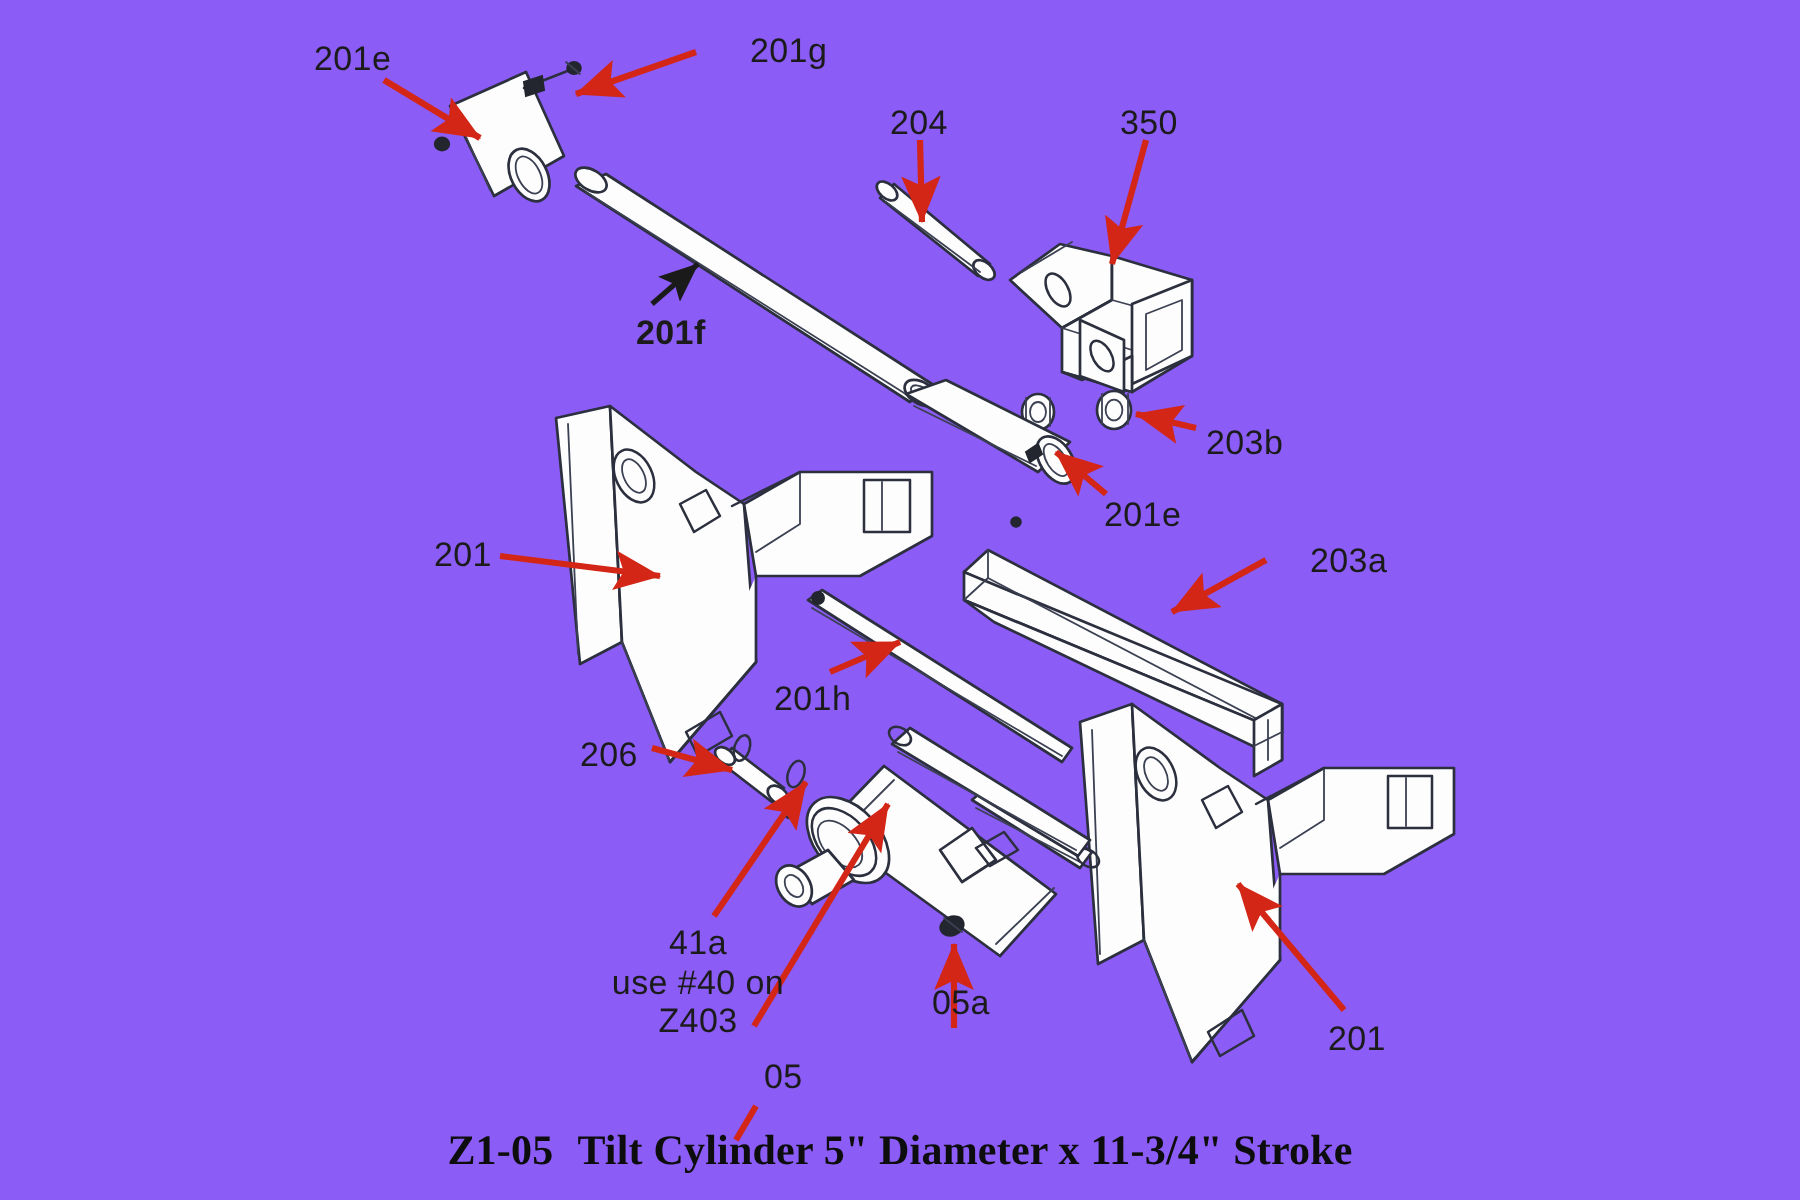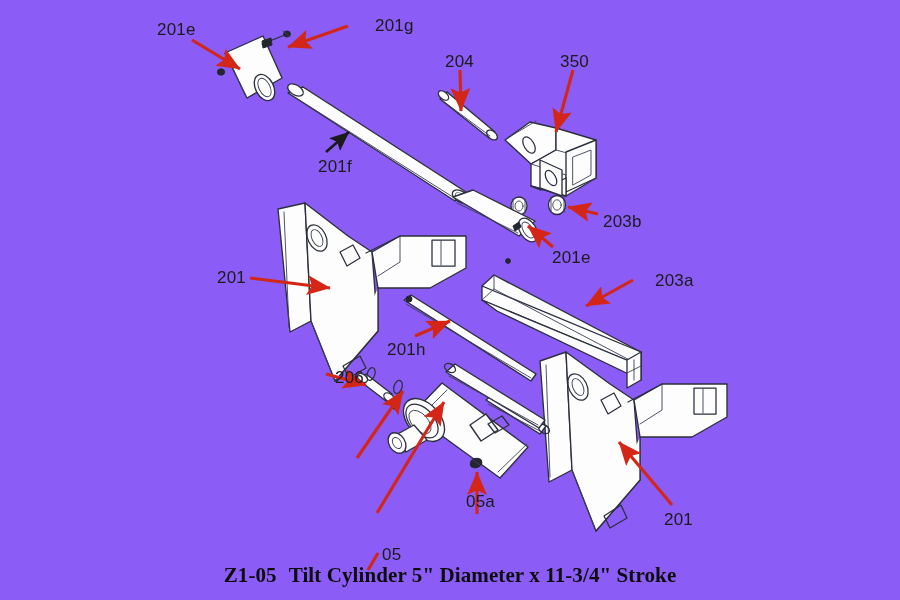--- a/index.html
+++ b/index.html
@@ -275,36 +275,39 @@
   </div>
 
   <div class="callout-label" style="left:157px; top:20px;">201e</div>
 
   <div class="callout-label" style="left:352px; top:16px;margin-left:23px;">201g</div>
 
   <div class="callout-label" style="left:445px; top:52px;">204</div>
 
   <div class="callout-label" style="left:560px; top:52px;">350</div>
 
-  <div class="callout-label" style="left:318px; top:157px;">201f</div>
+  <div class="callout-label" style="left:318px; top:157px;font-weight:bold;">201f</div>
 
   <div class="callout-label" style="left:603px; top:212px;">203b</div>
 
   <div class="callout-label" style="left:552px; top:248px;">201e</div>
 
   <div class="callout-label" style="left:639px; top:271px;margin-left:16px;">203a</div>
 
   <div class="callout-label" style="left:217px; top:268px;">201</div>
 
   <div class="callout-label" style="left:387px; top:340px;">201h</div>
 
-  <div class="callout-label" style="left:290px; top:368px;margin-left:45px;">206</div>
-
-
-  <div class="callout-label" style="left:382px; top:545px;">05</div>
+  <div class="callout-label" style="left:290px; top:368px;">206</div>
+
+  <div class="callout-label multi" style="left:284px; top:462px; width:130px;">41a
+use #40 on
+Z403</div>
+
+  <div class="callout-label" style="left:382px; top:529px;">05</div>
 
   <div class="callout-label" style="left:466px; top:492px;text-align:right;">05a</div>
 
   <div class="callout-label" style="left:664px; top:510px;">201</div>
 
   <div id="caption">
     <span class="code">Z1-05</span><span>Tilt Cylinder 5" Diameter x 11-3/4" Stroke</span>
   </div>
 
 </div>

